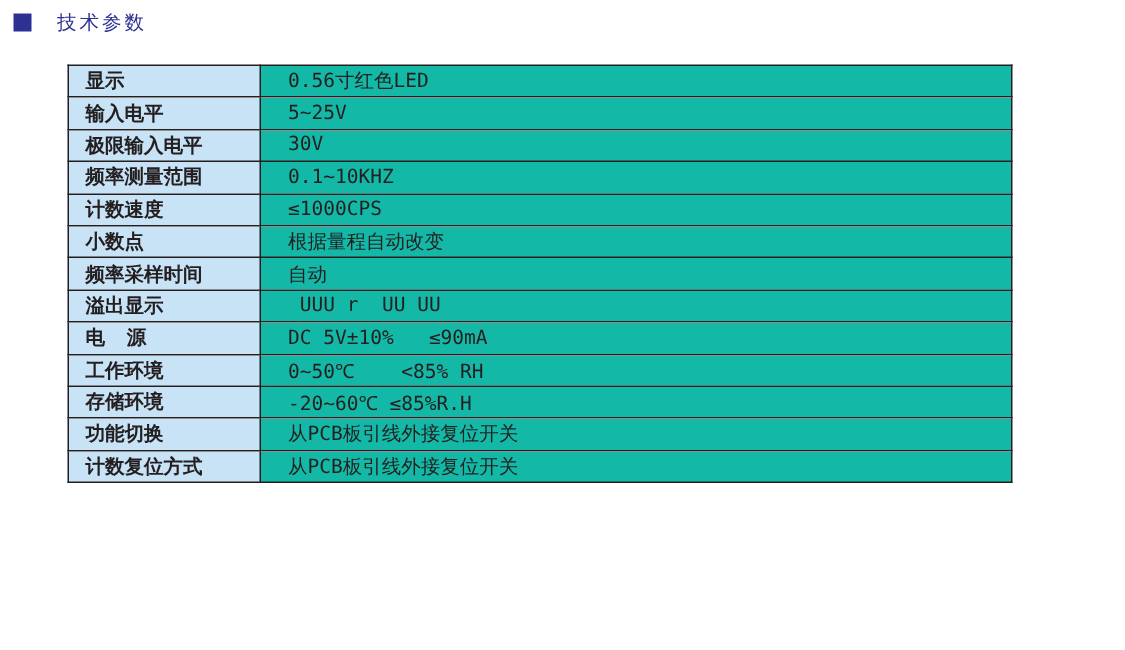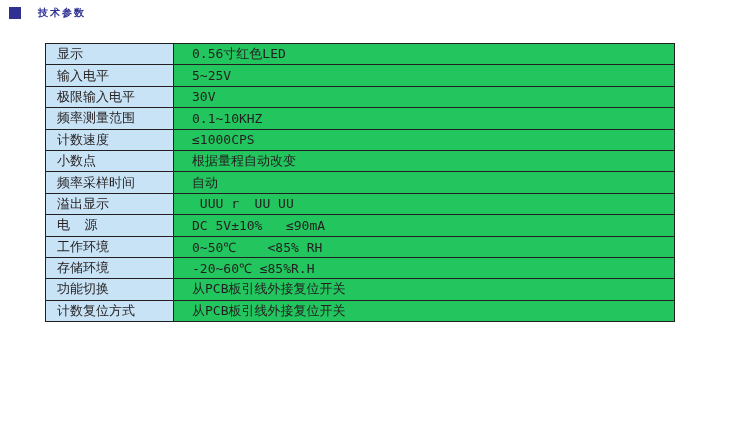--- a/index.html
+++ b/index.html
@@ -24,22 +24,22 @@
   }
   .section-square {
     width: 12px;
     height: 12px;
     background: #2e3192;
     flex: 0 0 auto;
   }
   .section-title {
     margin-left: 17px;
     color: #2e3192;
-    font-size: 10px;
-    font-weight: bold;
+    font-size: 13px;
+    font-weight: normal;
     letter-spacing: 2px;
   }
   .spec-table-wrap {
     position: absolute;
     left: 45px;
     top: 43px;
   }
   table.spec-table {
     border-collapse: collapse;
     table-layout: fixed;
@@ -51,27 +51,27 @@
     font-size: 13px;
     color: #231f20;
     white-space: pre;
     overflow: hidden;
     vertical-align: middle;
   }
   td.param-label {
     width: 116px;
     background: #c9e3f6;
     padding: 0 0 0 11px;
-    font-weight: normal;
+    font-weight: bold;
     font-family: "Liberation Sans", "DejaVu Sans", sans-serif;
     margin-top: 46px;
   }
   td.param-value {
     padding: 0 0 0 18px;
-    background: #22c55e;
+    background: #14b8a6;
     font-family: "DejaVu Sans Mono", "Liberation Mono", monospace;
     font-size: 12.5px;
   }
 </style>
 </head>
 <body>
 
 <div class="page">
 
   <div class="section-header">

